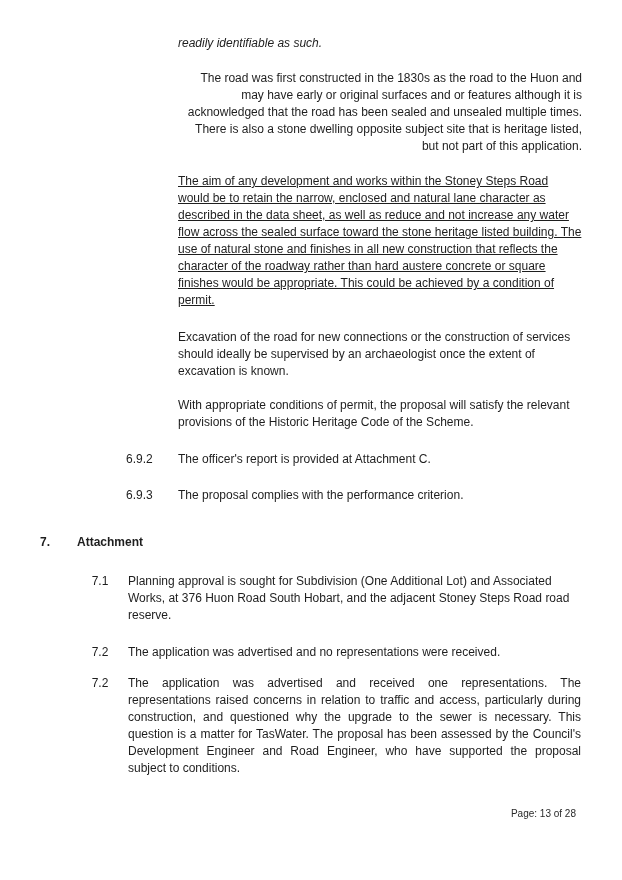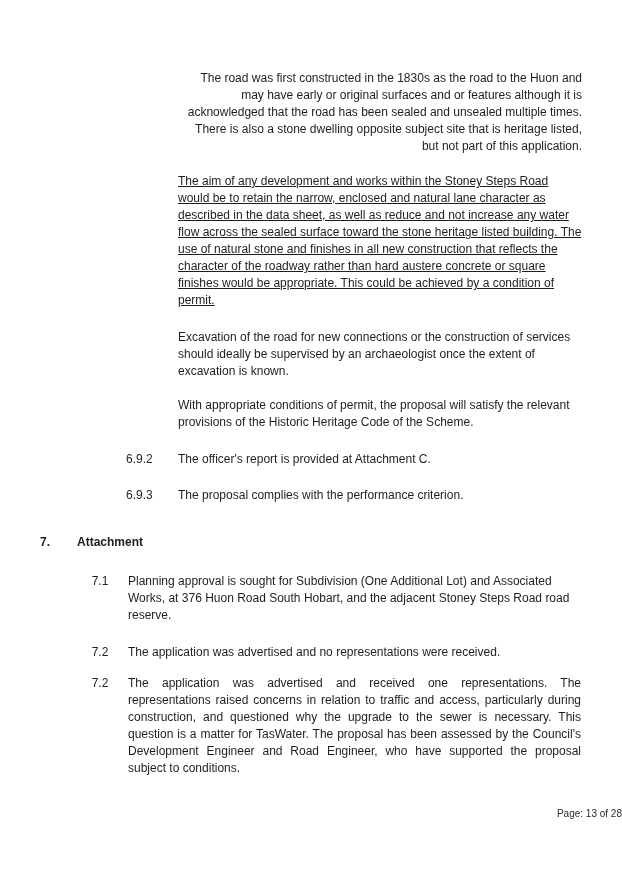--- a/index.html
+++ b/index.html
@@ -68,34 +68,34 @@
   .disc-text {
     position: absolute;
     left: 128px;
     width: 453px;
   }
   .justified { text-align: justify; }
 
   .footer {
     position: absolute;
     top: 807px;
-    left: 16px;
+    left: 0;
     width: 576px;
     text-align: right;
     font-size: 10px;
     line-height: 13px;
     color: #2a2a2a;
-    padding-left: 30px;
   }
 </style>
 </head>
 <body>
 
 <div class="page">
 
+  <div class="t lead">readily identifiable as such.</div>
 
   <div class="t para p1">The road was first constructed in the 1830s as the road to the Huon and may have early or original surfaces and or features although it is acknowledged that the road has been sealed and unsealed multiple times. There is also a stone dwelling opposite subject site that is heritage listed, but not part of this application.</div>
 
   <div class="t para p2">The aim of any development and works within the Stoney Steps Road would be to retain the narrow, enclosed and natural lane character as described in the data sheet, as well as reduce and not increase any water flow across the sealed surface toward the stone heritage listed building. The use of natural stone and finishes in all new construction that reflects the character of the roadway rather than hard austere concrete or square finishes would be appropriate. This could be achieved by a condition of permit.</div>
 
   <div class="t para p3">Excavation of the road for new connections or the construction of services should ideally be supervised by an archaeologist once the extent of excavation is known.</div>
 
   <div class="t para p4">With appropriate conditions of permit, the proposal will satisfy the relevant provisions of the Historic Heritage Code of the Scheme.</div>
 
   <div class="clause-row c1">

